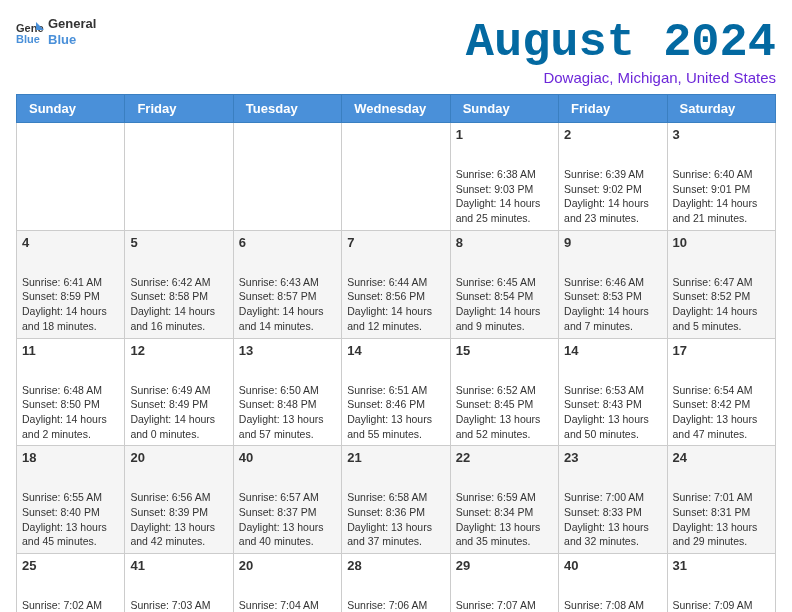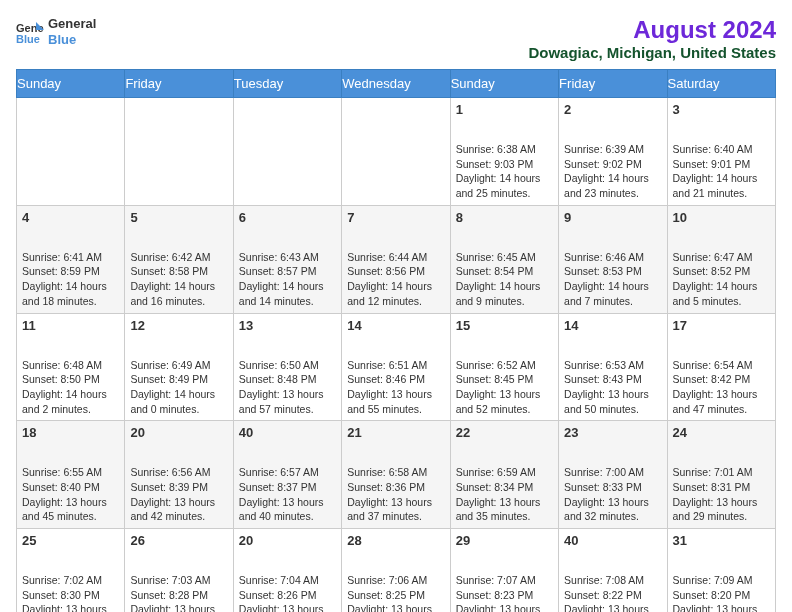--- a/index.html
+++ b/index.html
@@ -22,41 +22,42 @@
       gap: 4px;
     }
     .logo-icon {
       width: 28px;
       height: 24px;
     }
     .title-block {
       text-align: right;
     }
     .title-block h1 {
-      font-size: 24px;
+      font-size: 47px;
       font-weight: bold;
-      color: #6d28d9;
+      color: #0369a1;
+      font-family: Liberation Mono, monospace;
     }
     .title-block h2 {
       font-size: 15px;
-      font-weight: bold;
-      color: #14532d;
+      font-weight: normal;
+      color: #6d28d9;
     }
     table {
       width: 100%;
       border-collapse: collapse;
       font-size: 11px;
     }
     thead th {
       background: #4a90d9;
       color: #fff;
-      padding: 6px 0;
+      padding: 6px 12px;
       text-align: left;
       font-size: 13px;
-      font-weight: normal;
+      font-weight: bold;
       border: 1px solid #3a7fc1;
     }
     tbody td {
       border: 1px solid #ccc;
       padding: 4px 5px;
       vertical-align: top;
       width: 14.28%;
       min-height: 80px;
       height: 88px;
       color: #333;
@@ -235,21 +236,21 @@
           <span class="day-num">24</span>
           <div class="day-info">Sunrise: 7:01 AM<br>Sunset: 8:31 PM<br>Daylight: 13 hours and 29 minutes.</div>
         </td>
       </tr>
       <tr>
         <td>
           <span class="day-num">25</span>
           <div class="day-info">Sunrise: 7:02 AM<br>Sunset: 8:30 PM<br>Daylight: 13 hours and 27 minutes.</div>
         </td>
         <td>
-          <span class="day-num">26</span>
+          <span class="day-num">41</span>
           <div class="day-info">Sunrise: 7:03 AM<br>Sunset: 8:28 PM<br>Daylight: 13 hours and 24 minutes.</div>
         </td>
         <td>
           <span class="day-num">20</span>
           <div class="day-info">Sunrise: 7:04 AM<br>Sunset: 8:26 PM<br>Daylight: 13 hours and 21 minutes.</div>
         </td>
         <td>
           <span class="day-num">28</span>
           <div class="day-info">Sunrise: 7:06 AM<br>Sunset: 8:25 PM<br>Daylight: 13 hours and 19 minutes.</div>
         </td>

